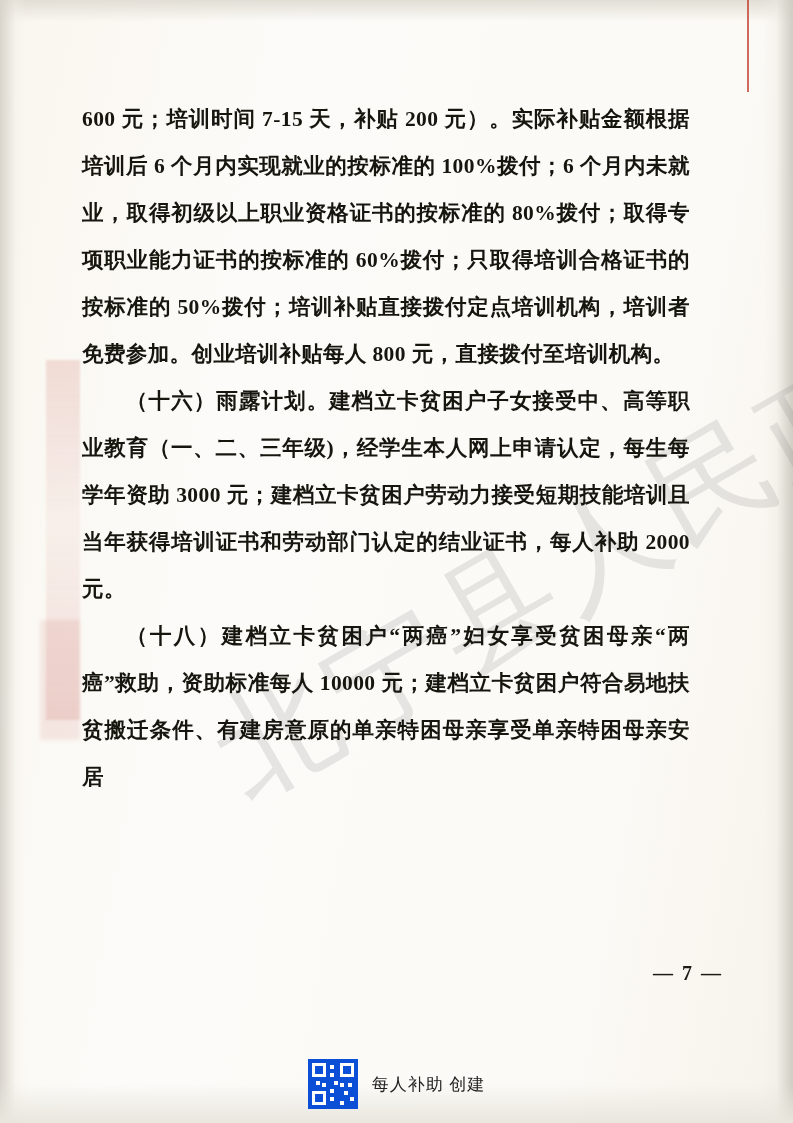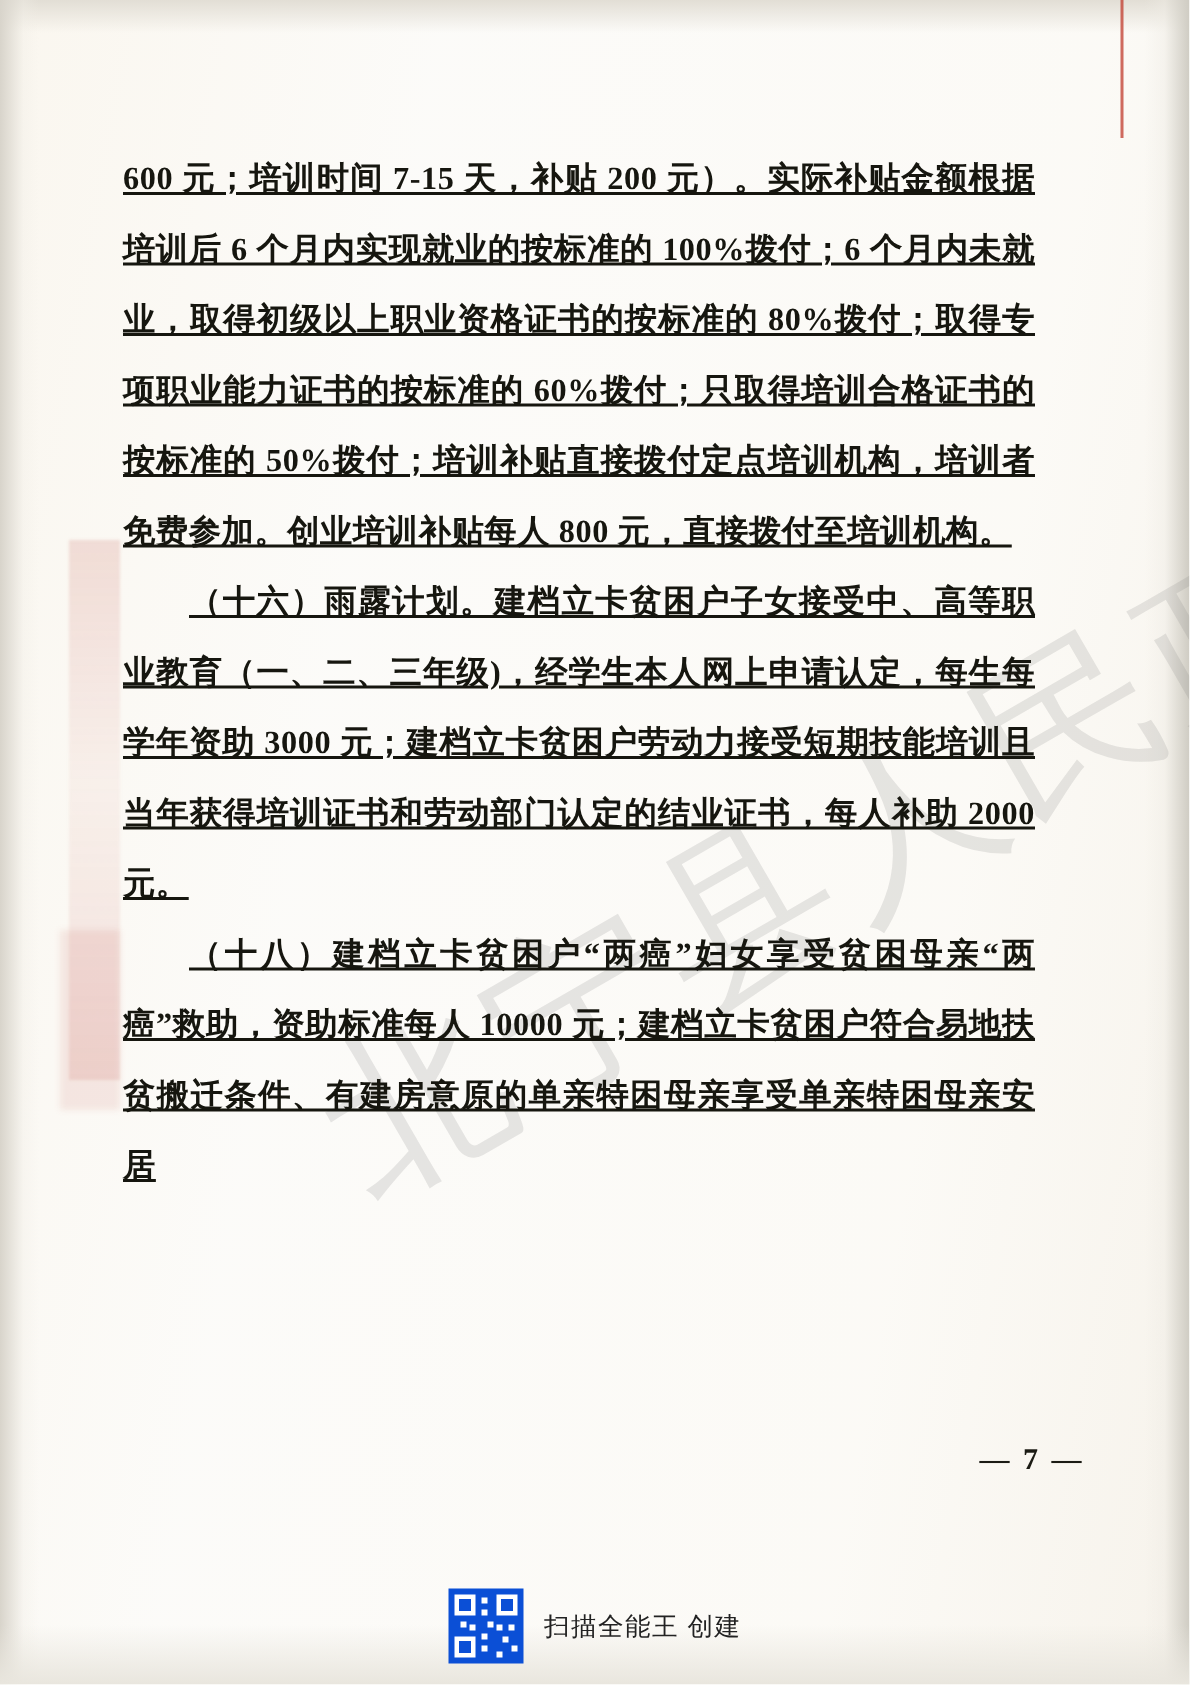--- a/index.html
+++ b/index.html
@@ -82,21 +82,20 @@
     font-size: 21.5px;
     line-height: 47px;
     color: #16160f;
     letter-spacing: 0.4px;
     text-align: justify;
     font-weight: 600;
   }
   #doc-body p {
     margin: 0 0 0 0;
     text-indent: 0;
-    text-decoration: underline;
   }
   #doc-body p.indent {
     text-indent: 44px;
   }
 
   
   #page-number {
     position: absolute;
     right: 70px;
     top: 962px;
@@ -212,16 +211,16 @@
       <div class="qcell" style="left:22px; top:30px; width:4px;  height:4px;"></div>
       <div class="qcell" style="left:22px; top:38px; width:4px;  height:4px;"></div>
       <div class="qcell" style="left:32px; top:24px; width:4px;  height:4px;"></div>
       <div class="qcell" style="left:40px; top:24px; width:4px;  height:4px;"></div>
       <div class="qcell" style="left:36px; top:32px; width:4px;  height:4px;"></div>
       <div class="qcell" style="left:42px; top:38px; width:4px;  height:4px;"></div>
       <div class="qcell" style="left:32px; top:42px; width:4px;  height:4px;"></div>
       <div class="qcell" style="left:8px;  top:22px; width:4px;  height:4px;"></div>
       <div class="qcell" style="left:14px; top:24px; width:4px;  height:4px;"></div>
     </div>
-    <div id="footer-text">扫描全能王  创建</div>
+    <div id="footer-text">每人补助  创建</div>
   </div>
 
 </div>
 
 </body></html>

